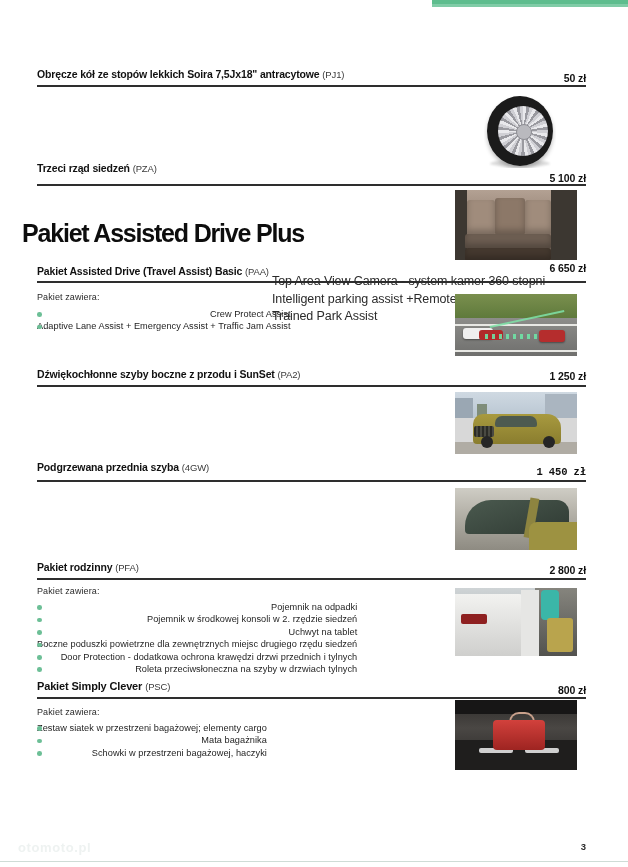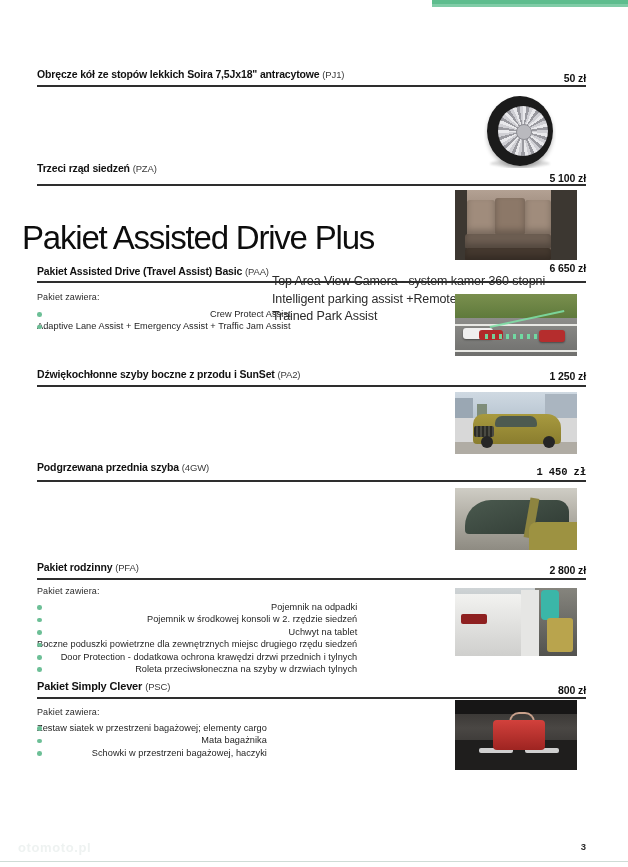--- a/index.html
+++ b/index.html
@@ -69,21 +69,21 @@
   }
   .bullets li:before{
     content:"";position:absolute;left:0;top:4.3px;
     width:4.6px;height:4.6px;border-radius:50%;
     background:#6cbf96;
   }
 
   
   .hero-title{
     position:absolute;left:22px;top:219px;
-    font-size:33px;font-weight:normal;letter-spacing:-1.2px;
+    font-size:25px;font-weight:bold;letter-spacing:-1.2px;
     color:#0d0d0d;white-space:nowrap;
   }
 
   
   .overlay-text{
     position:absolute;left:272px;top:273px;
     font-size:12.5px;color:#2a2a2a;line-height:17.5px;
     white-space:nowrap;letter-spacing:-.1px;
   }
   .overlay-text div{position:relative;}

